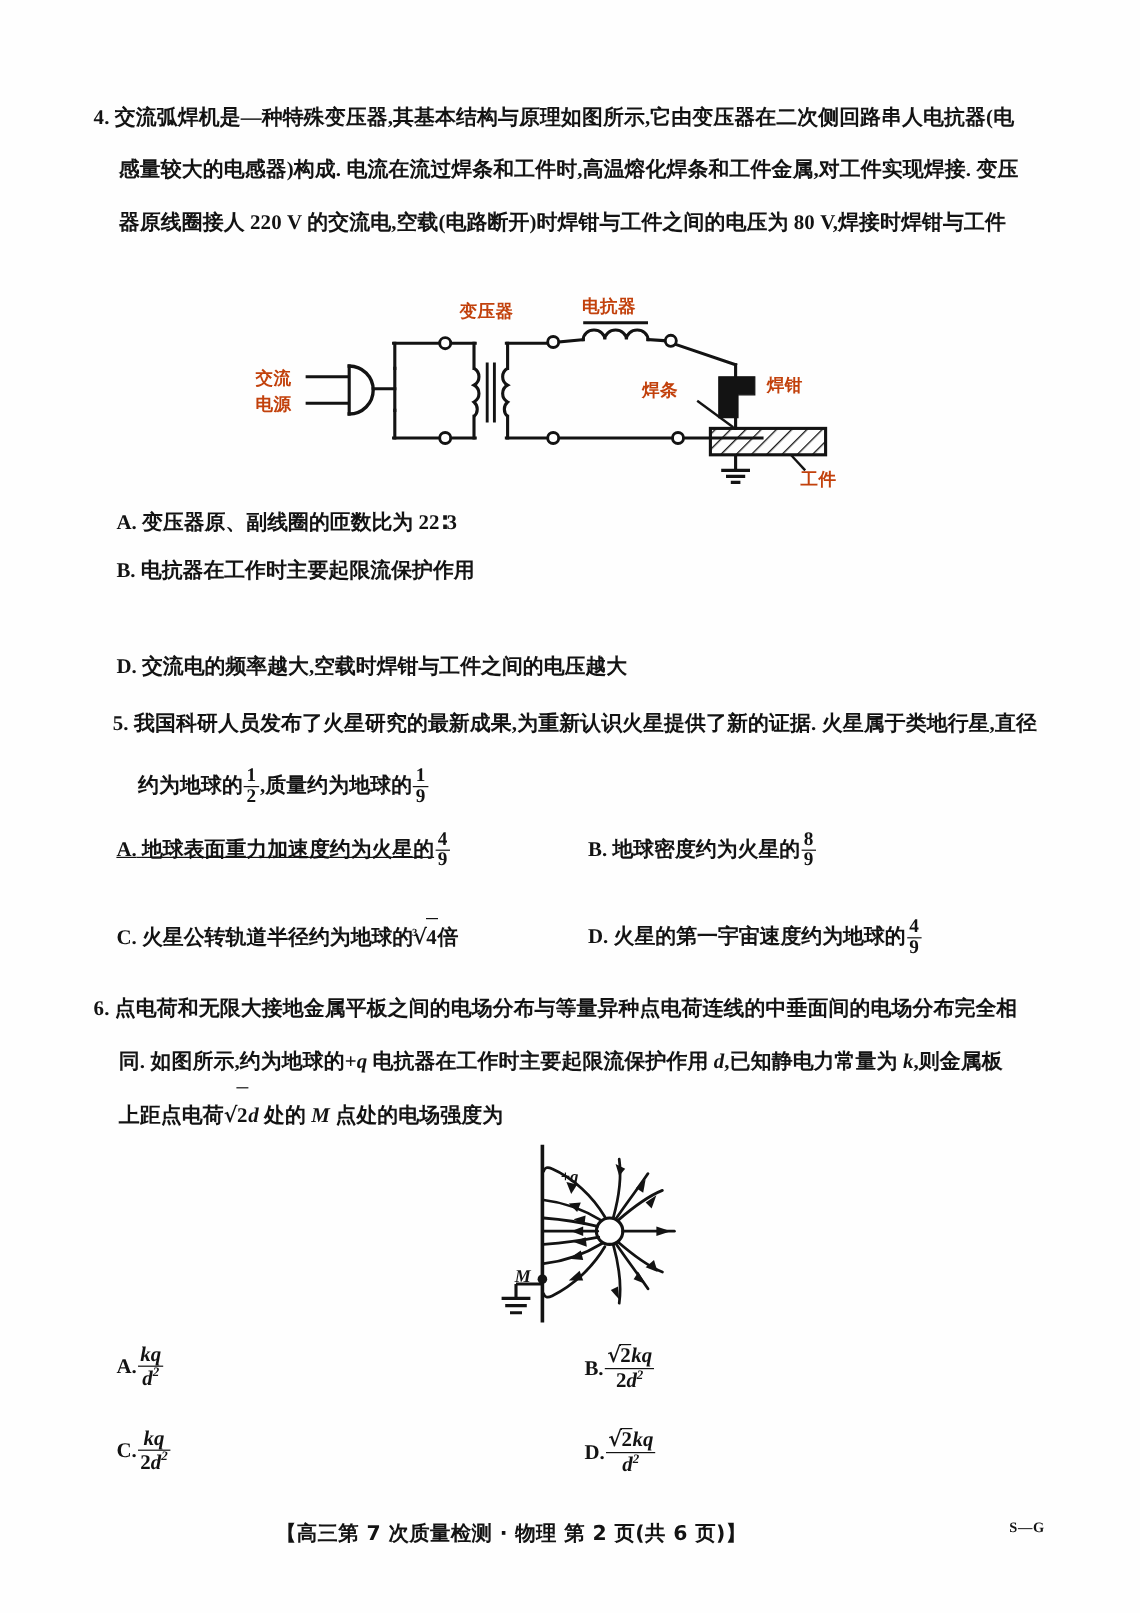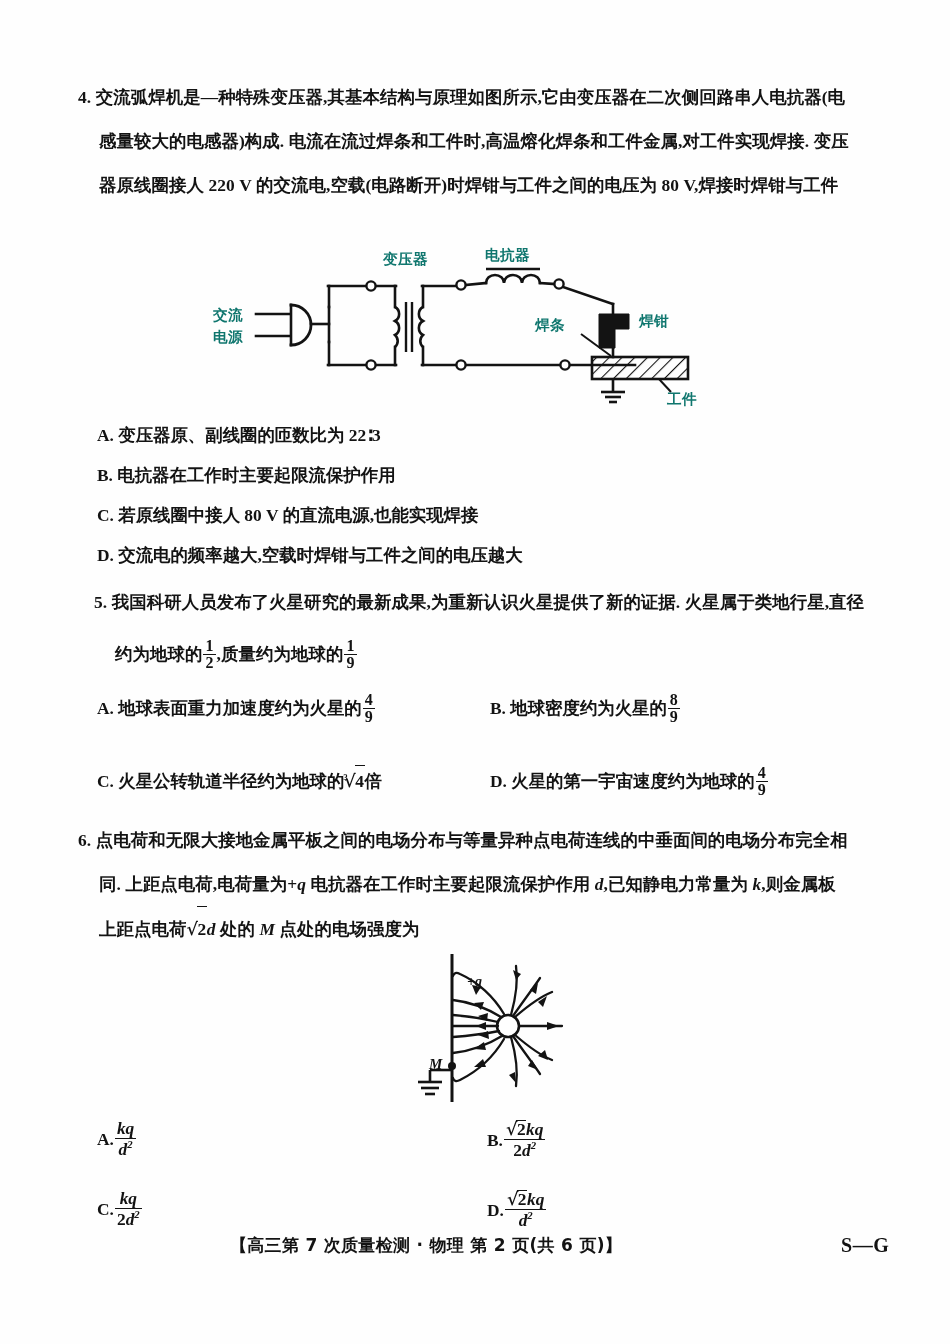--- a/index.html
+++ b/index.html
@@ -84,56 +84,56 @@
 
   
   #circuit { position: absolute; left: 243px; top: 252px; width: 470px; height: 168px; }
   #circuit svg { display: block; }
   .cklabel {
     position: absolute;
     font-size: 14.6px;
     font-weight: 700;
     font-family: "DejaVu Sans", "Liberation Sans", sans-serif;
     white-space: nowrap;
-    color: #0f766e;
+    color: #c2410c;
     letter-spacing: 0.4px;
   }
 
   
   #field { position: absolute; left: 412px; top: 952px; width: 176px; height: 168px; }
   #field svg { display: block; }
   .fllabel {
     position: absolute;
     font-size: 13px;
     font-weight: 700;
     font-family: "Liberation Serif", serif;
     font-style: italic;
     white-space: nowrap;
   }
 
   
   #footer {
     position: absolute;
-    left: 0; top: 1234px;
+    left: 0; top: 1266px;
     width: 846px;
     height: 30px;
   }
   #footer .ftcenter {
     position: absolute;
     left: 230px; top: 0;
     font-size: 17px;
     font-weight: 700;
     font-family: "DejaVu Sans", "Liberation Sans", sans-serif;
     white-space: nowrap;
     letter-spacing: 0.3px;
   }
   #footer .ftright {
     position: absolute;
     left: 841px; top: 0;
-    font-size: 20px;
+    font-size: 12px;
     font-weight: 700;
     font-family: "Liberation Serif", serif;
     letter-spacing: 0.6px;
     white-space: nowrap;
   }
 </style>
 </head>
 <body>
 
 <div class="page">
@@ -251,40 +251,36 @@
   </div>
 
   <div class="opt" style="left:97px; top:420px;">
     <span class="optlabel">A.</span>
     <span>变压器原、副线圈的匝数比为 22∶3</span>
   </div>
   <div class="opt" style="left:97px; top:460px;">
     <span class="optlabel">B.</span>
     <span>电抗器在工作时主要起限流保护作用</span>
   </div>
-  <div class="opt" style="left:97px; top:500px;">
-    <span class="optlabel">C.</span>
-    <span>若原线圈中接人 80 V 的直流电源,也能实现焊接</span>
-  </div>
   <div class="opt" style="left:97px; top:540px;">
     <span class="optlabel">D.</span>
     <span>交流电的频率越大,空载时焊钳与工件之间的电压越大</span>
   </div>
 
   <div class="qblock" style="left:78px; top:580px; width:800px;margin-left:16px;">
     <div class="qline">
       <span class="qnum">5.</span>
       <span>我国科研人员发布了火星研究的最新成果,为重新认识火星提供了新的证据. 火星属于类地行星,直径</span>
     </div>
     <div class="qline" style="padding-left:21px; line-height:60px;">
       <span>约为地球的</span><span class="frac"><span class="nu">1</span><span class="de">2</span></span><span>,质量约为地球的</span><span class="frac"><span class="nu">1</span><span class="de">9</span></span>
     </div>
   </div>
 
-  <div class="opt" style="left:97px; top:692px;">
+  <div class="opt" style="left:97px; top:692px;text-decoration:underline;">
     <span class="optlabel">A.</span>
     <span>地球表面重力加速度约为火星的</span><span class="frac"><span class="nu">4</span><span class="de">9</span></span>
   </div>
   <div class="opt" style="left:490px; top:692px;">
     <span class="optlabel">B.</span>
     <span>地球密度约为火星的</span><span class="frac"><span class="nu">8</span><span class="de">9</span></span>
   </div>
   <div class="opt" style="left:97px; top:765px;">
     <span class="optlabel">C.</span>
     <span>火星公转轨道半径约为地球的</span><span class="cbrt"><span class="idx">3</span><span class="sqrt"><span class="rad">√</span><span class="bar">4</span></span></span><span>倍</span>
@@ -293,21 +289,21 @@
     <span class="optlabel">D.</span>
     <span>火星的第一宇宙速度约为地球的</span><span class="frac"><span class="nu">4</span><span class="de">9</span></span>
   </div>
 
   <div class="qblock" style="left:78px; top:818px; width:800px;">
     <div class="qline">
       <span class="qnum">6.</span>
       <span>点电荷和无限大接地金属平板之间的电场分布与等量异种点电荷连线的中垂面间的电场分布完全相</span>
     </div>
     <div class="qline" style="padding-left:21px;">
-      <span>同. 上距点电荷,电荷量为+</span><span class="mi">q</span><span> 电抗器在工作时主要起限流保护作用 </span><span class="mi">d</span><span>,已知静电力常量为 </span><span class="mi">k</span><span>,则金属板</span>
+      <span>同. 如图所示,约为地球的+</span><span class="mi">q</span><span> 电抗器在工作时主要起限流保护作用 </span><span class="mi">d</span><span>,已知静电力常量为 </span><span class="mi">k</span><span>,则金属板</span>
     </div>
     <div class="qline" style="padding-left:21px;">
       <span>上距点电荷</span><span class="sqrt"><span class="rad">√</span><span class="bar">2</span></span><span class="mi">d</span><span> 处的 </span><span class="mi">M</span><span> 点处的电场强度为</span>
     </div>
   </div>
 
   <div id="field">
     <svg width="176" height="168" viewBox="0 0 176 168" xmlns="http://www.w3.org/2000/svg">
 
       <line x1="40" y1="2" x2="40" y2="150" stroke="#131313" stroke-width="3"></line>

